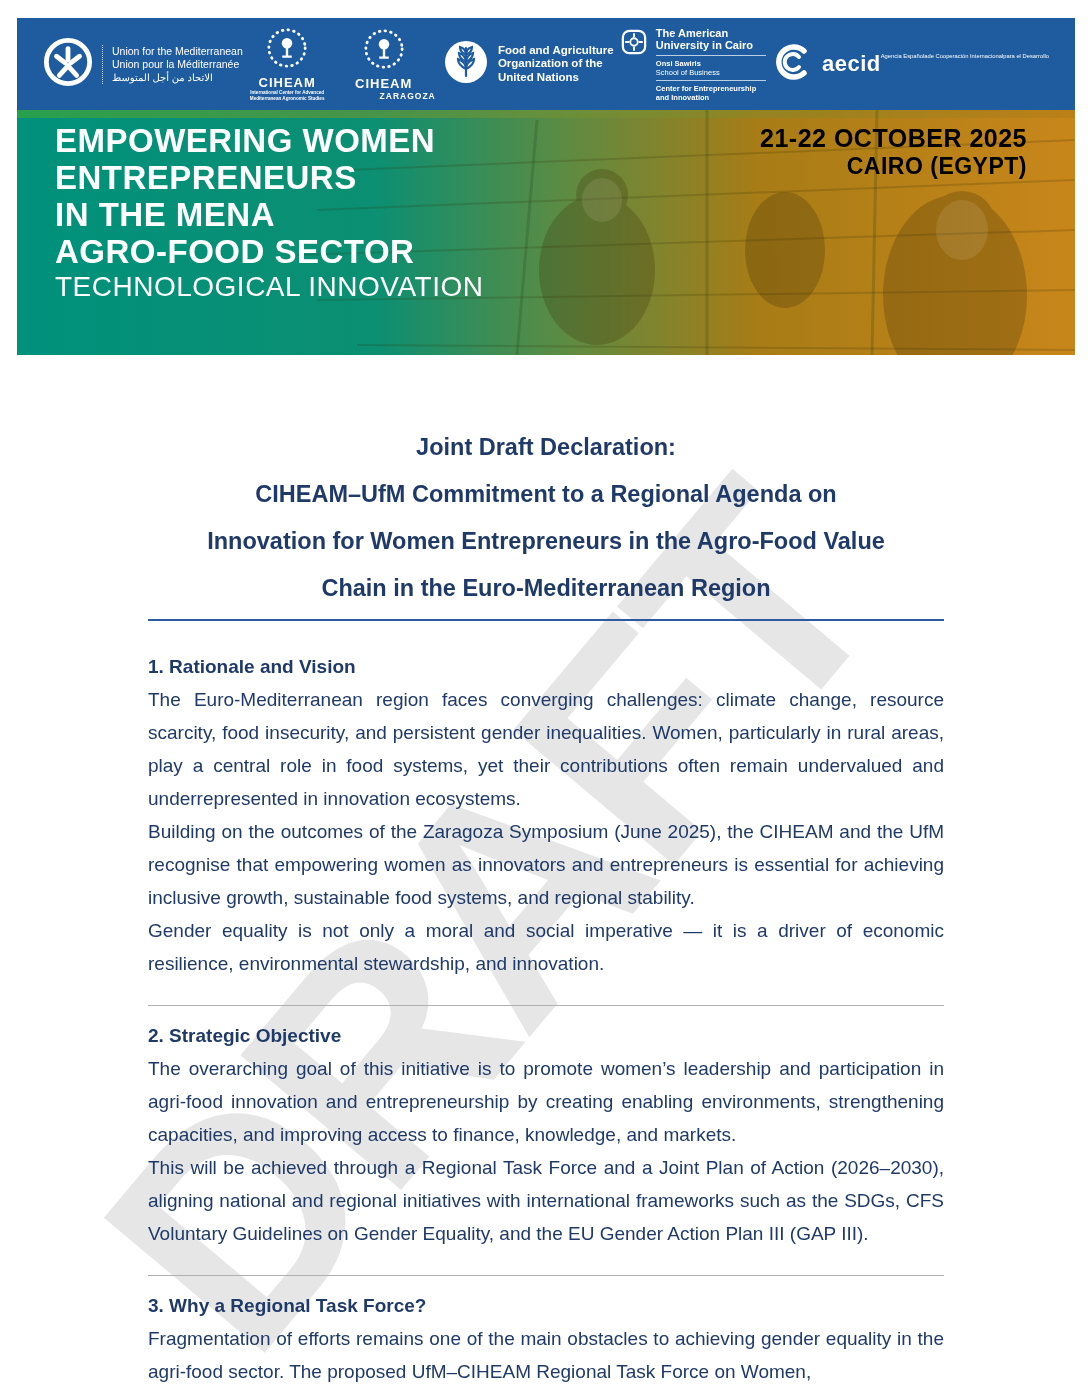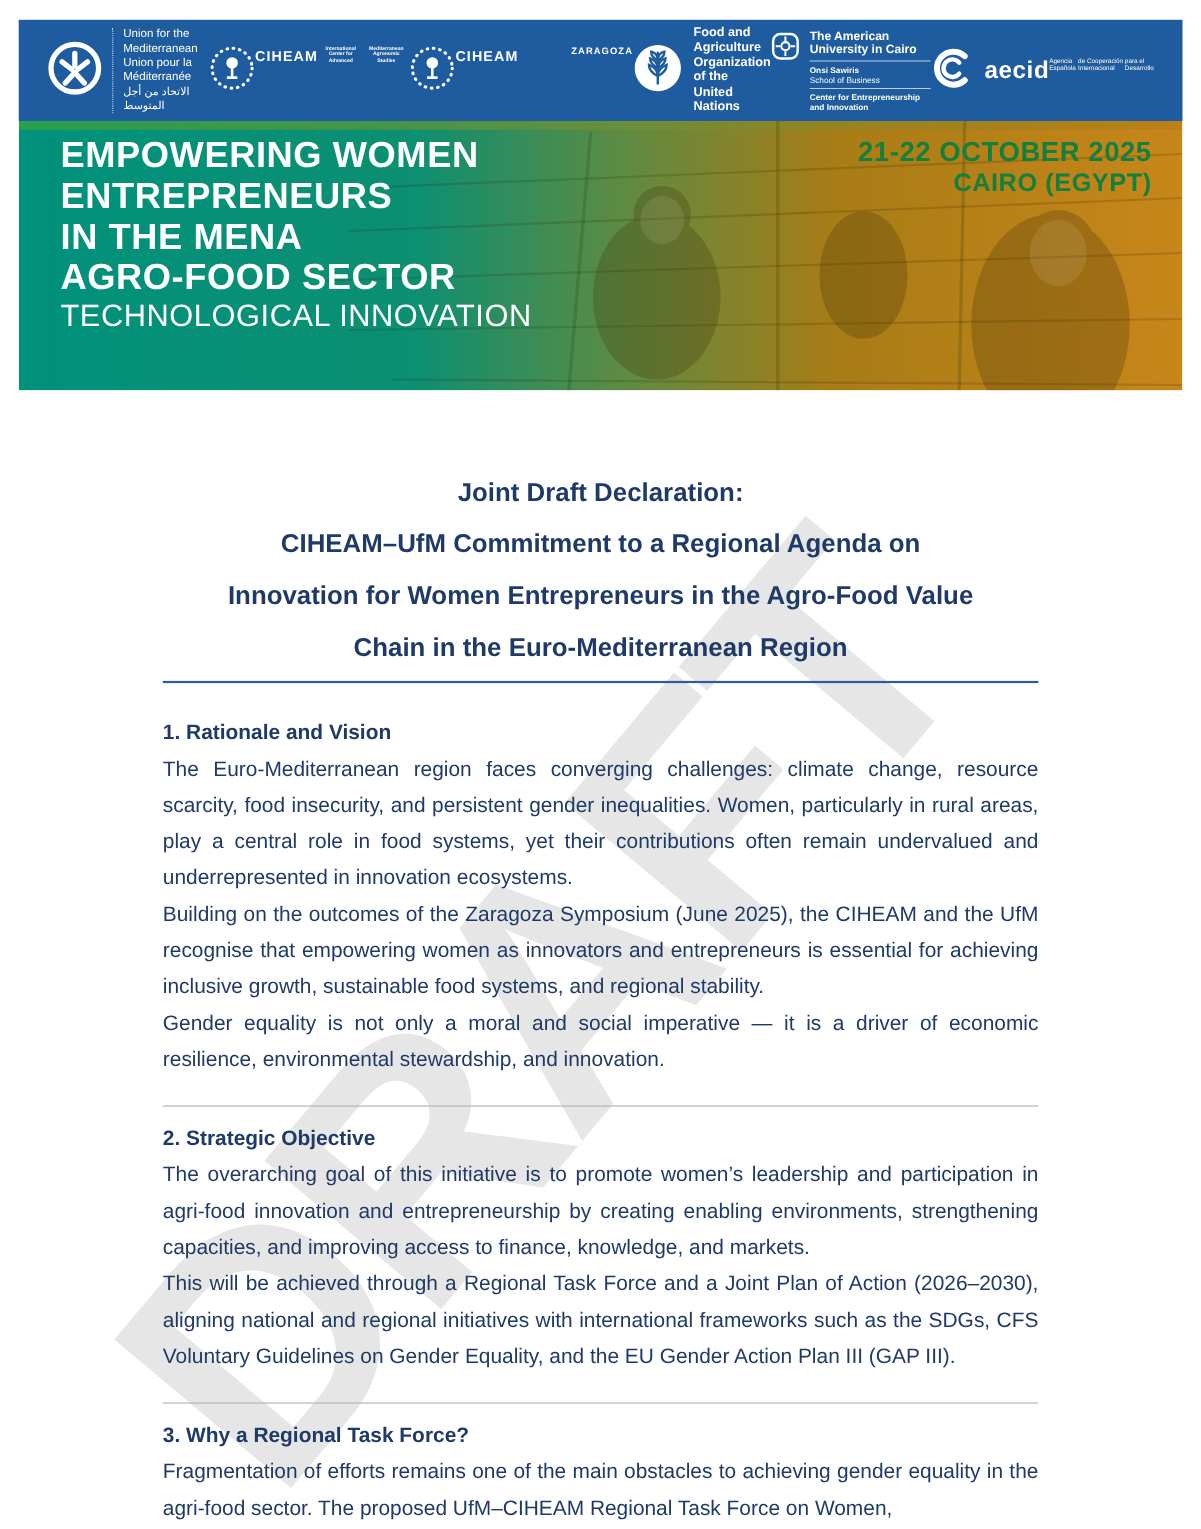--- a/index.html
+++ b/index.html
@@ -12,21 +12,21 @@
   .page { position:relative; width:1092px; height:1390px; background:#fff; overflow:hidden; }
 
   
   .banner { position:absolute; left:17px; top:18px; width:1058px; z-index:2; }
   .logo-bar {
     background:#1e5c9f; height:92px;
     display:flex; align-items:center; justify-content:space-between;
     padding:0 26px; color:#fff;
   }
   .logo-block { display:flex; align-items:center; gap:9px; }
-  .logo-col { display:flex; flex-direction:row; align-items:flex-start; }
+  .logo-col { display:flex; flex-direction:column; align-items:center; }
   .ufm-text { font-size:10.5px; line-height:13px; border-left:1px dotted rgba(255,255,255,.75); padding-left:9px; }
   .ufm-text .ar { direction:rtl; font-size:10px; }
   .ciheam-title { font-size:13px; font-weight:bold; letter-spacing:1px; margin-top:2px; }
   .ciheam-sub { font-size:4.6px; font-weight:bold; line-height:5.5px; text-align:center; }
   .zaragoza-sub { font-size:8.5px; font-weight:bold; letter-spacing:1px;margin-left:48px; }
   .fao-text { font-size:11.5px; font-weight:bold; line-height:13.5px; }
   .auc-text { font-size:11px; line-height:12.5px; }
   .auc-title { font-weight:bold; border-bottom:1px solid rgba(255,255,255,.7); padding-bottom:3px; margin-bottom:3px; }
   .auc-sub { font-size:7.5px; line-height:9px; }
   .auc-sub b { font-size:7.5px; }
@@ -34,21 +34,21 @@
   .aecid-text { display:flex; }
   .aecid-title { font-size:22px; font-weight:bold; letter-spacing:.5px; line-height:22px; }
   .aecid-sub { font-size:5.8px; line-height:7px; }
 
   
   .hero { position:relative; height:245px; overflow:hidden;padding-left:39px; }
   .hero svg.bg { position:absolute; left:0; top:0; width:100%; height:100%; display:block; }
   .hero-text { position:absolute; left:38px; top:12px; color:#fff; z-index:1; }
   .hero-title-line { display:block; font-size:33px; font-weight:bold; line-height:37px; letter-spacing:.5px; }
   .hero-sub-line { display:block; font-size:28px; font-weight:400; line-height:34px; letter-spacing:.5px; }
-  .hero-date { position:absolute; right:28px; top:14px; text-align:right; color:#15803d; z-index:1; }
+  .hero-date { position:absolute; right:48px; top:14px; text-align:right; color:#000000; z-index:1; }
   .hero-date .date { display:block; font-size:25px; font-weight:bold; letter-spacing:.5px; }
   .hero-date .loc  { display:block; font-size:23px; font-weight:bold; letter-spacing:.5px; }
 
   
   .watermark {
     position:absolute; left:490px; top:920px; z-index:0;
     transform:translate(-50%,-50%) rotate(-50deg);
     font-size:305px; font-weight:bold; letter-spacing:-8px;
     color:#d6d6d6; opacity:.6; white-space:nowrap; pointer-events:none;
   }

